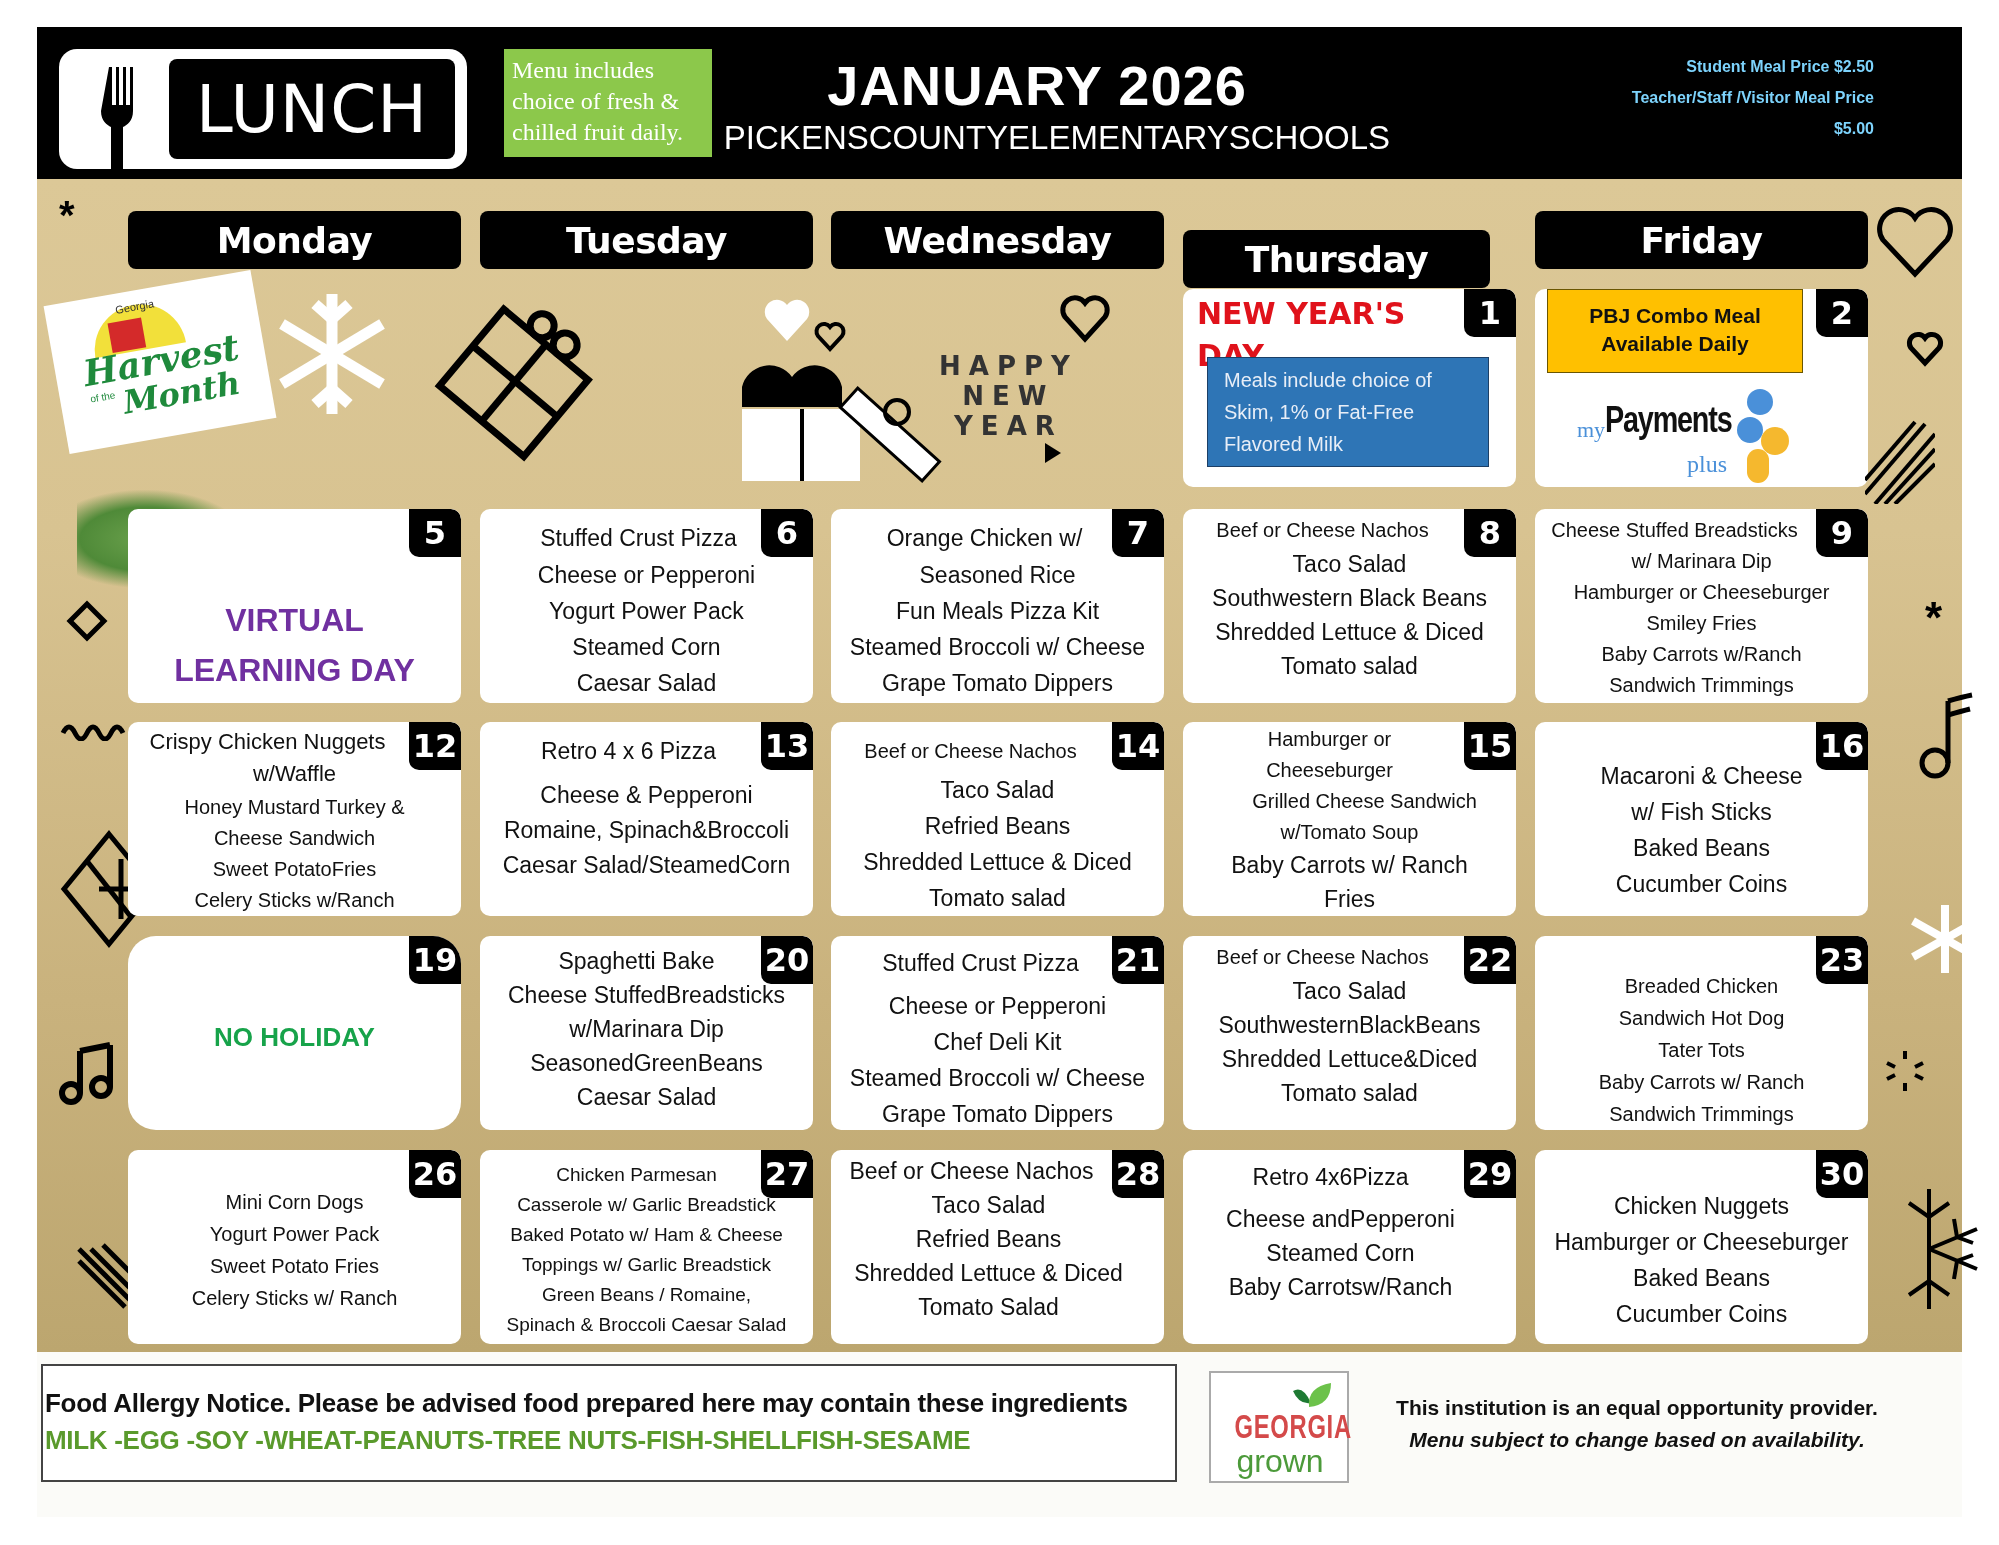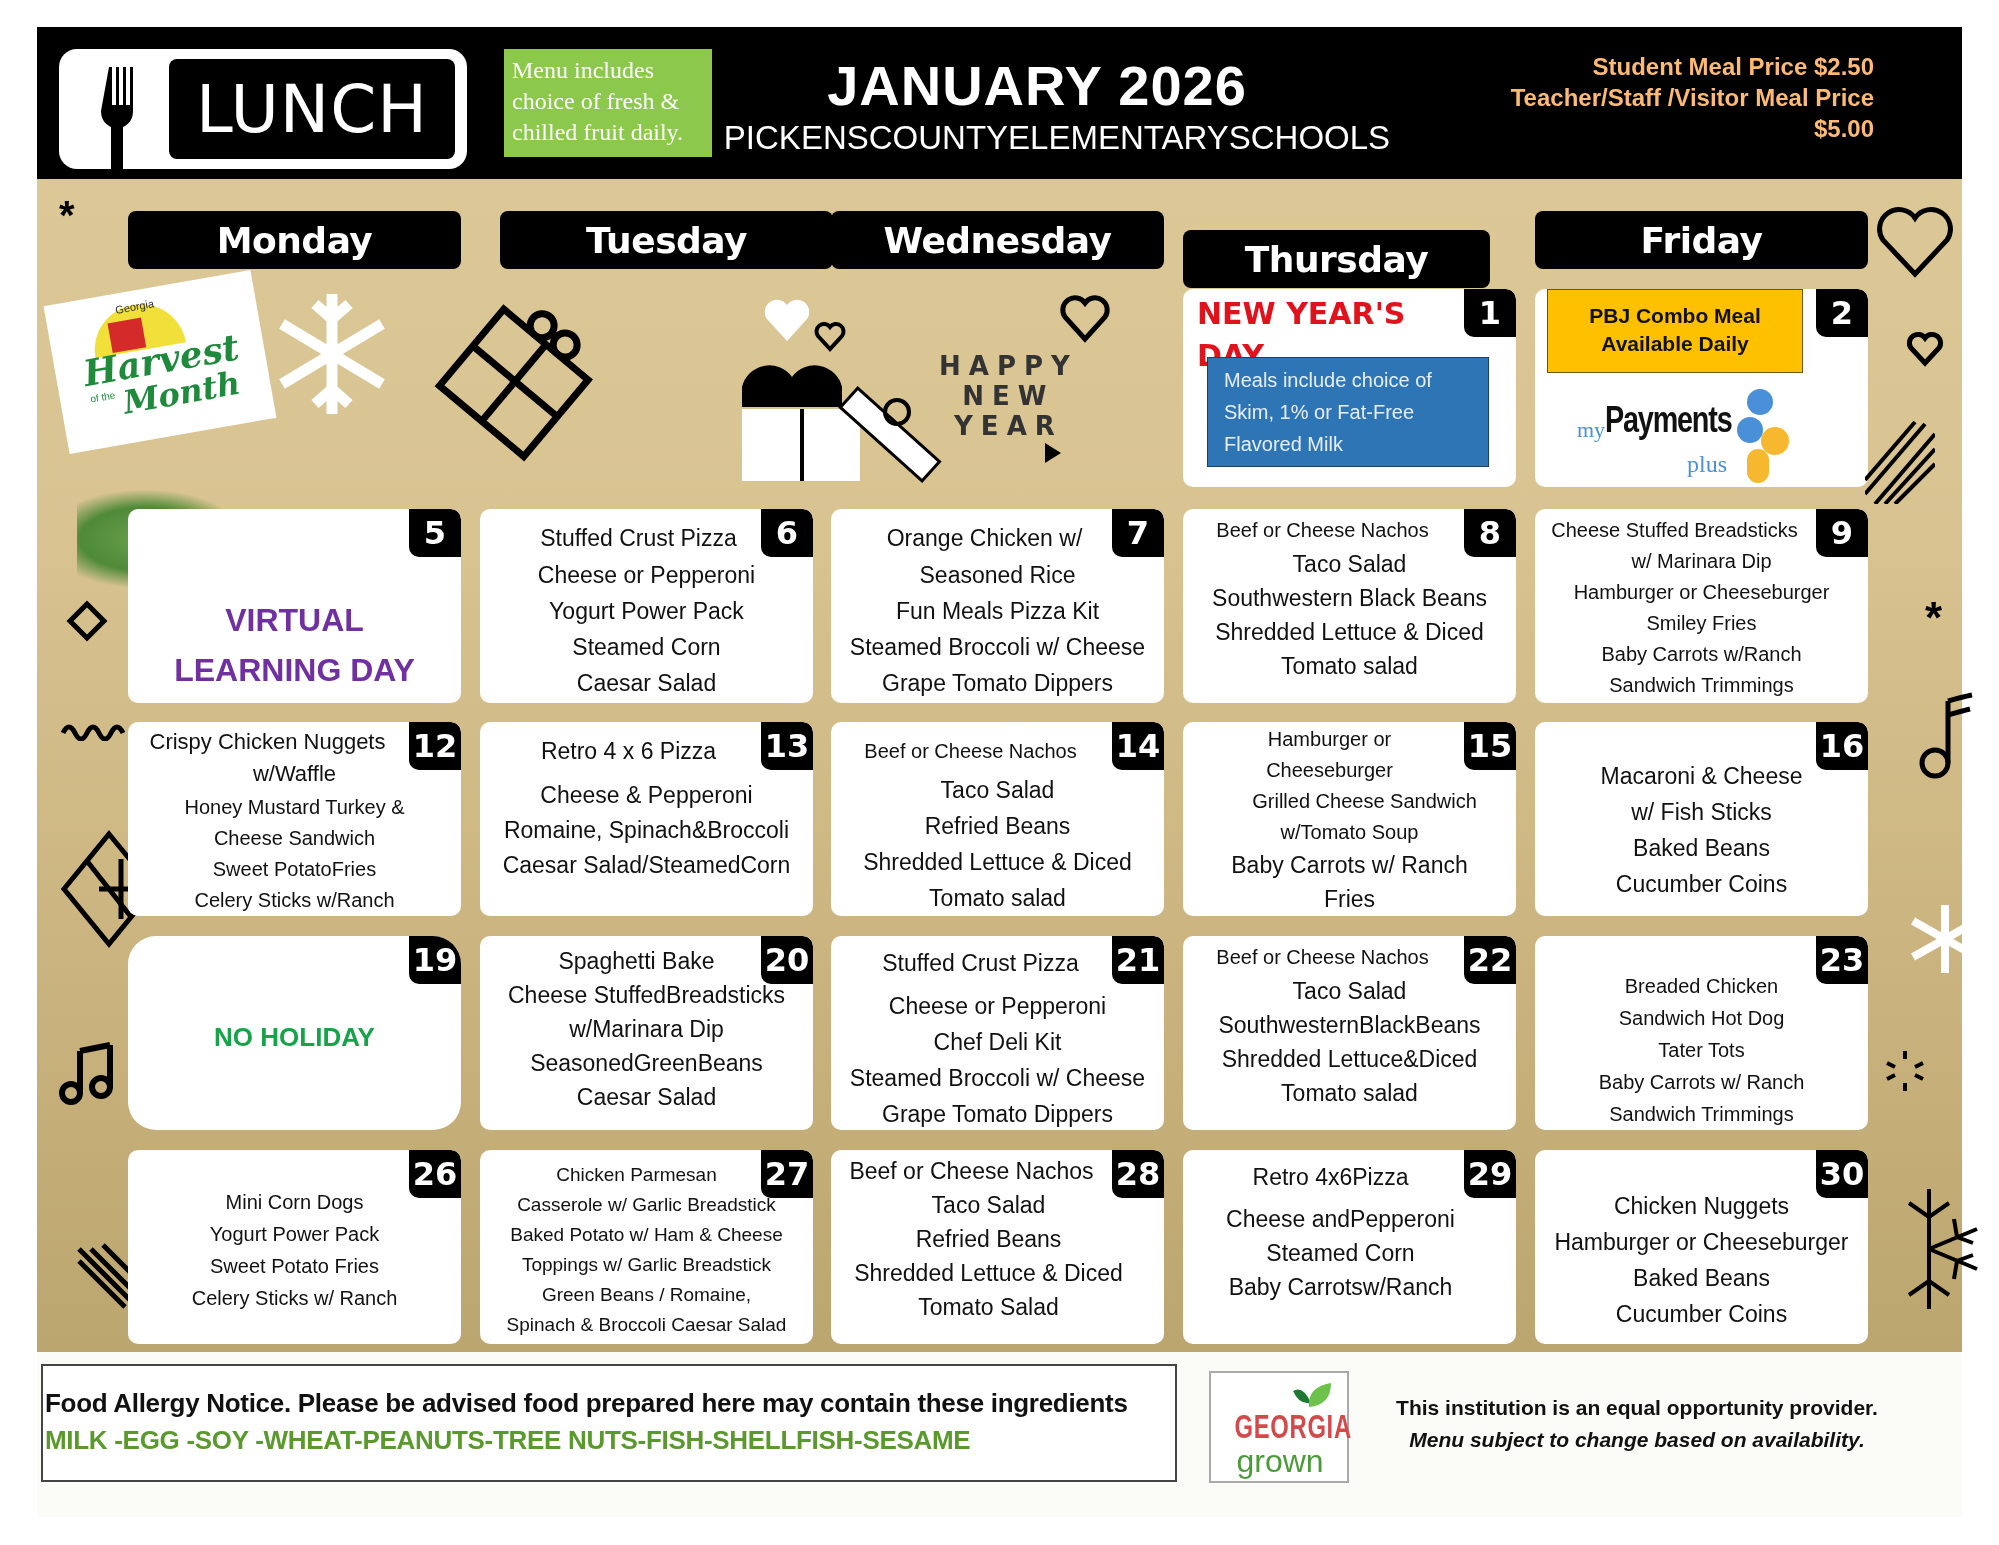--- a/index.html
+++ b/index.html
@@ -8,21 +8,21 @@
 
   .page { position: absolute; left: 37px; top: 27px; width: 1925px; height: 1490px; background: #fbfbf8; }
 
   .header { position: absolute; left: 0; top: 0; width: 1925px; height: 152px; background: #000; }
   .lunch-badge { position: absolute; left: 22px; top: 22px; width: 408px; height: 120px; background: #fff; border-radius: 18px; }
   .lunch-inner { position: absolute; left: 110px; top: 10px; width: 286px; height: 100px; background: #000; border-radius: 8px; color: #fff; font-family: "DejaVu Sans", sans-serif; font-size: 66px; display: flex; align-items: center; justify-content: center; letter-spacing: 1px; }
   .fork { position: absolute; left: 30px; top: 14px; width: 70px; height: 110px; }
   .fruit-note { position: absolute; left: 467px; top: 22px; width: 208px; height: 108px; background: #8cc84b; color: #fff; font-family: "Liberation Serif", serif; font-size: 24px; line-height: 31px; padding: 6px 8px; }
   .title-month { position: absolute; left: 680px; top: 26px; width: 640px; text-align: center; color: #fff; font-size: 56px; font-weight: bold; letter-spacing: 1px; }
   .title-school { position: absolute; left: 640px; top: 92px; width: 760px; text-align: center; color: #fff; font-size: 33px; letter-spacing: 0px; }
-  .prices { position: absolute; right: 88px; top: 24px; text-align: right; color: #fdba74; font-size: 24px; font-weight: bold; line-height: 31px; }
+  .prices { position: absolute; right: 88px; top: 24px; text-align: right; color: #7dd3fc; font-size: 16px; font-weight: bold; line-height: 31px; }
 
   .board { position: absolute; left: 0; top: 152px; width: 1925px; height: 1173px;
     background: linear-gradient(180deg, #dcc897 0%, #d8c391 30%, #c9b27d 70%, #bca66f 100%); }
 
   .dayhead { position: absolute; top: 32px; height: 58px; background: #000; border-radius: 8px; color: #fff; font-size: 36px; font-weight: bold; display: flex; align-items: center; justify-content: center; font-family: "DejaVu Sans", sans-serif; letter-spacing: -0.5px; }
 
   .cell { position: absolute; background: #fff; border-radius: 10px; text-align: center; color: #111; font-size: 23px; line-height: 34px; overflow: hidden; }
   .cell .num { position: absolute; right: 0; top: 0; width: 52px; height: 48px; background: #000; color: #fff; font-weight: bold; font-size: 32px; display: flex; align-items: center; justify-content: center; border-bottom-left-radius: 10px; border-top-right-radius: 10px; font-family: "DejaVu Sans", sans-serif; }
   .items { position: absolute; left: 0; right: 0; top: 10px; padding: 0 2px; }
   .items div { white-space: nowrap; }
@@ -58,21 +58,21 @@
     <div class="prices">
       <div>Student Meal Price $2.50</div>
       <div>Teacher/Staff /Visitor Meal Price</div>
       <div>$5.00</div>
     </div>
   </div>
 
   <div class="board">
 
     <div class="dayhead" style="left:91px;width:333px;">Monday</div>
-    <div class="dayhead" style="left:463px;width:333px;">Tuesday</div>
+    <div class="dayhead" style="left:443px;width:333px;">Tuesday</div>
     <div class="dayhead" style="left:794px;width:333px;">Wednesday</div>
     <div class="dayhead" style="left:1146px;width:307px;margin-top:19px;">Thursday</div>
     <div class="dayhead" style="left:1498px;width:333px;">Friday</div>
 
     <div class="deco" style="left:18px;top:108px;width:210px;height:150px;background:#fff;transform:rotate(-10deg);">
       <div style="position:absolute;left:42px;top:14px;width:92px;height:46px;background:#f2e03a;border-radius:46px 46px 0 0;"></div>
       <div style="position:absolute;left:60px;top:28px;width:34px;height:30px;background:#d42a2a;"></div>
       <div style="position:absolute;left:70px;top:10px;font-size:11px;color:#333;">Georgia</div>
       <div style="position:absolute;left:28px;top:52px;font-family:'DejaVu Serif',serif;font-style:italic;font-weight:bold;font-size:36px;color:#1f8a3c;">Harvest</div>
       <div style="position:absolute;left:30px;top:94px;font-size:10px;color:#1f8a3c;">of the</div>

